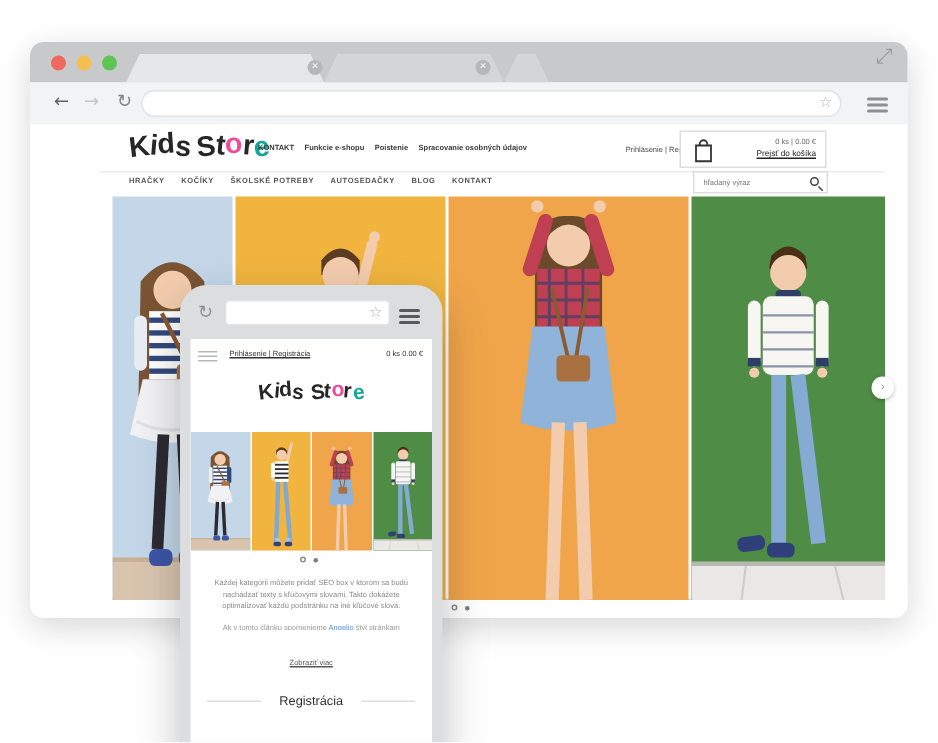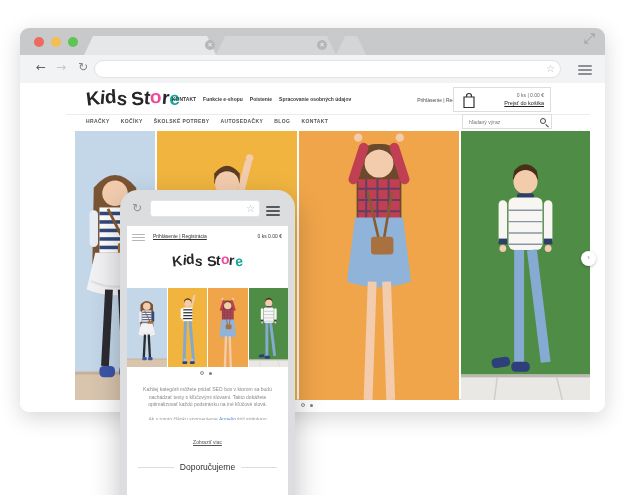--- a/index.html
+++ b/index.html
@@ -334,19 +334,19 @@
         <span class="dot-ring"></span>
         <span class="dot-fill"></span>
       </div>
       <div class="ph-para">Každej kategórii môžete pridať SEO box v ktorom sa budú nachádzať texty s kľúčovými slovami. Takto dokážete optimalizovať každú podstránku na iné kľúčové slová.</div>
       <div class="ph-clip">
         <span>Ak v tomto článku spomenieme</span>
         <span class="lnk">Angelio</span>
         <span>štýl stránkam</span>
       </div>
       <div class="ph-more">Zobraziť viac</div>
-      <div class="ph-reco">Doporučujeme</div>
+      <div class="ph-reco">Registrácia</div>
       <span class="reco-line" style="left:11px"></span>
       <span class="reco-line" style="right:11px"></span>
     </div>
   </div>
 
 </div>
 
 </body></html>

